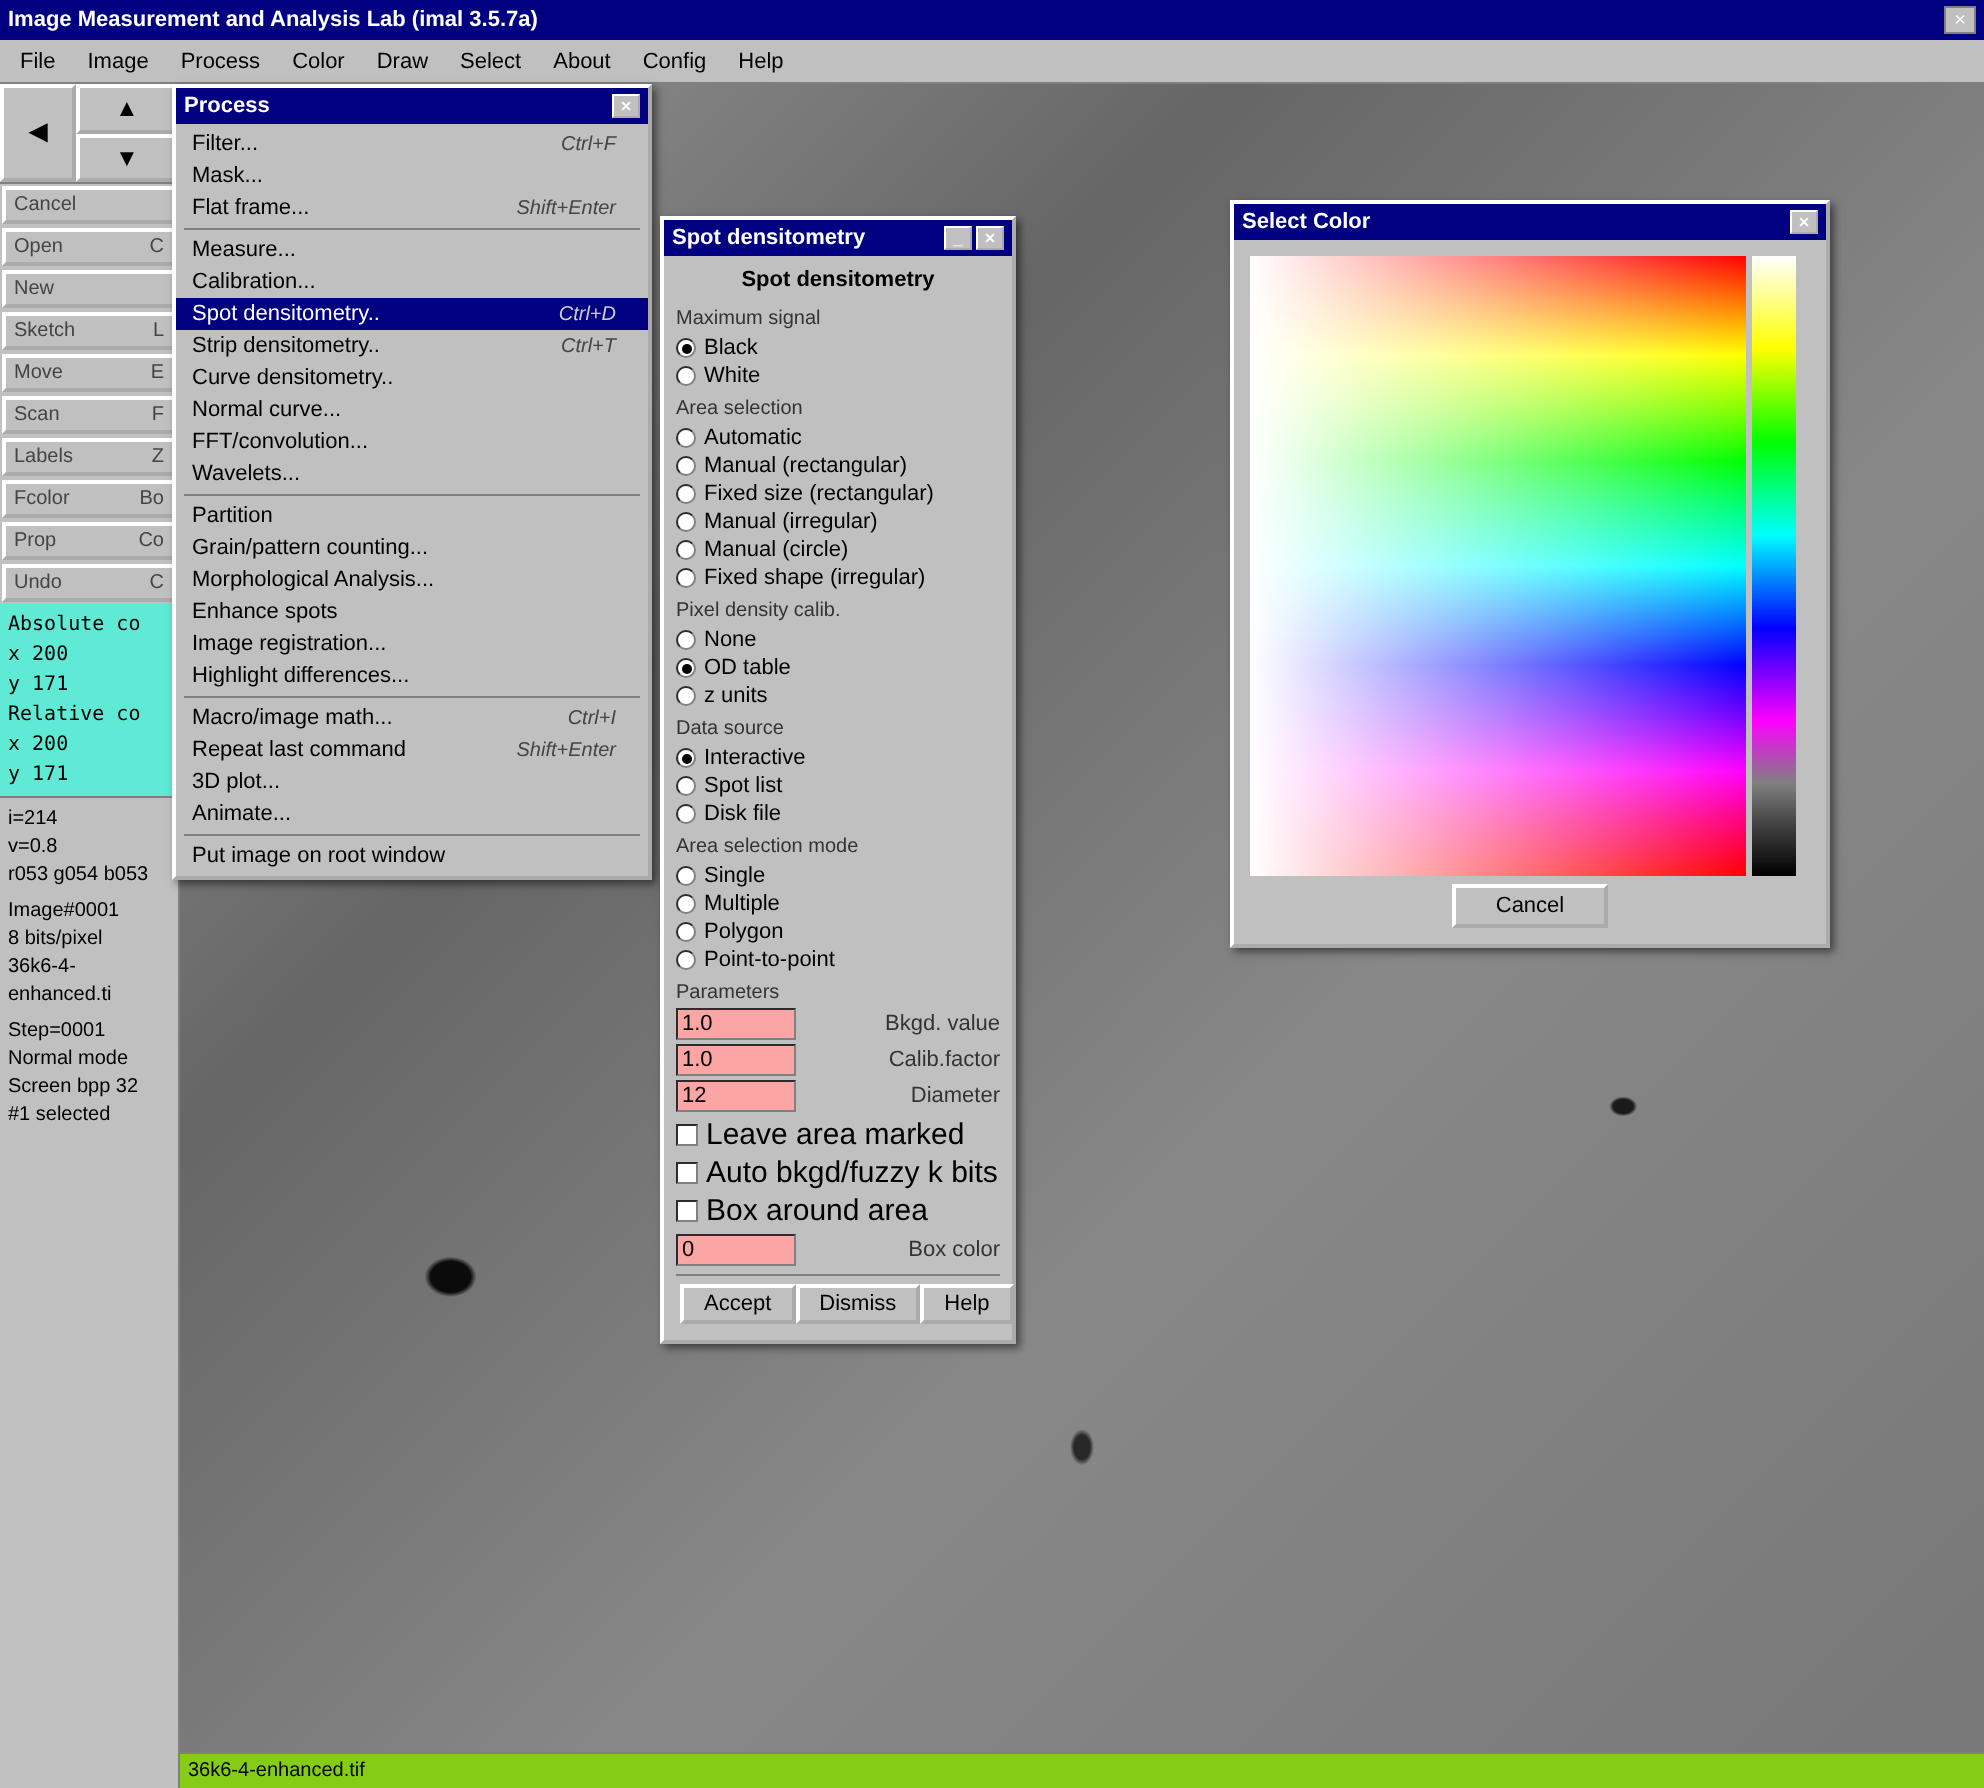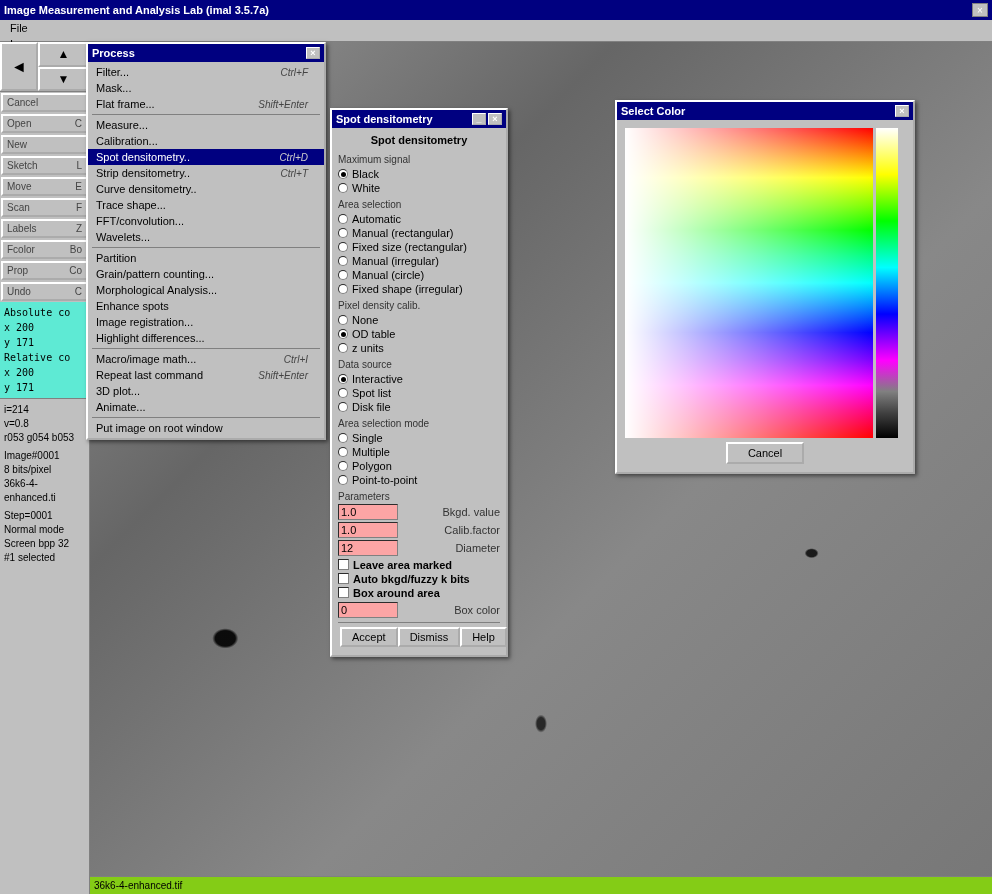--- a/index.html
+++ b/index.html
@@ -32,23 +32,22 @@
       display: flex; align-items: center; justify-content: center;
       cursor: pointer;
     }
 
     
     .menu-bar {
       background: #c0c0c0;
       border-bottom: 1px solid #808080;
       display: flex;
       height: 22px;
-      align-items: flex-start;
+      align-items: center;
       padding: 0 2px;
-      flex-direction: column;
     }
     .menu-item {
       padding: 2px 8px;
       cursor: pointer;
       font-size: 11px;
     }
 
     
     .main-area {
       display: flex;
@@ -256,25 +255,24 @@
     .radio-input.checked::after {
       content: '';
       width: 5px; height: 5px;
       background: black;
       border-radius: 50%;
     }
     .radio-item-label { font-size: 11px; }
 
     .checkbox-item {
       display: flex;
-      align-items: flex-start;
+      align-items: center;
       gap: 4px;
       padding: 1px 0;
-      font-size: 11px;
-      font-weight: bold;
+      font-size: 15px;
     }
     .checkbox-input {
       width: 11px; height: 11px;
       background: white;
       border: 1px inset #808080;
       display: flex; align-items: center; justify-content: center;
       font-size: 9px;
     }
 
     .param-row {
@@ -474,21 +472,21 @@
       <span class="menu-shortcut">Ctrl+D</span>
     </div>
     <div class="menu-list-item">
       <span>Strip densitometry..</span>
       <span class="menu-shortcut">Ctrl+T</span>
     </div>
     <div class="menu-list-item">
       <span>Curve densitometry..</span>
     </div>
     <div class="menu-list-item">
-      <span>Trace shape...</span>
+      <span>Normal curve...</span>
     </div>
     <div class="menu-list-item">
       <span>FFT/convolution...</span>
     </div>
     <div class="menu-list-item">
       <span>Wavelets...</span>
     </div>
     <div class="menu-separator"></div>
     <div class="menu-list-item">
       <span>Partition</span>

